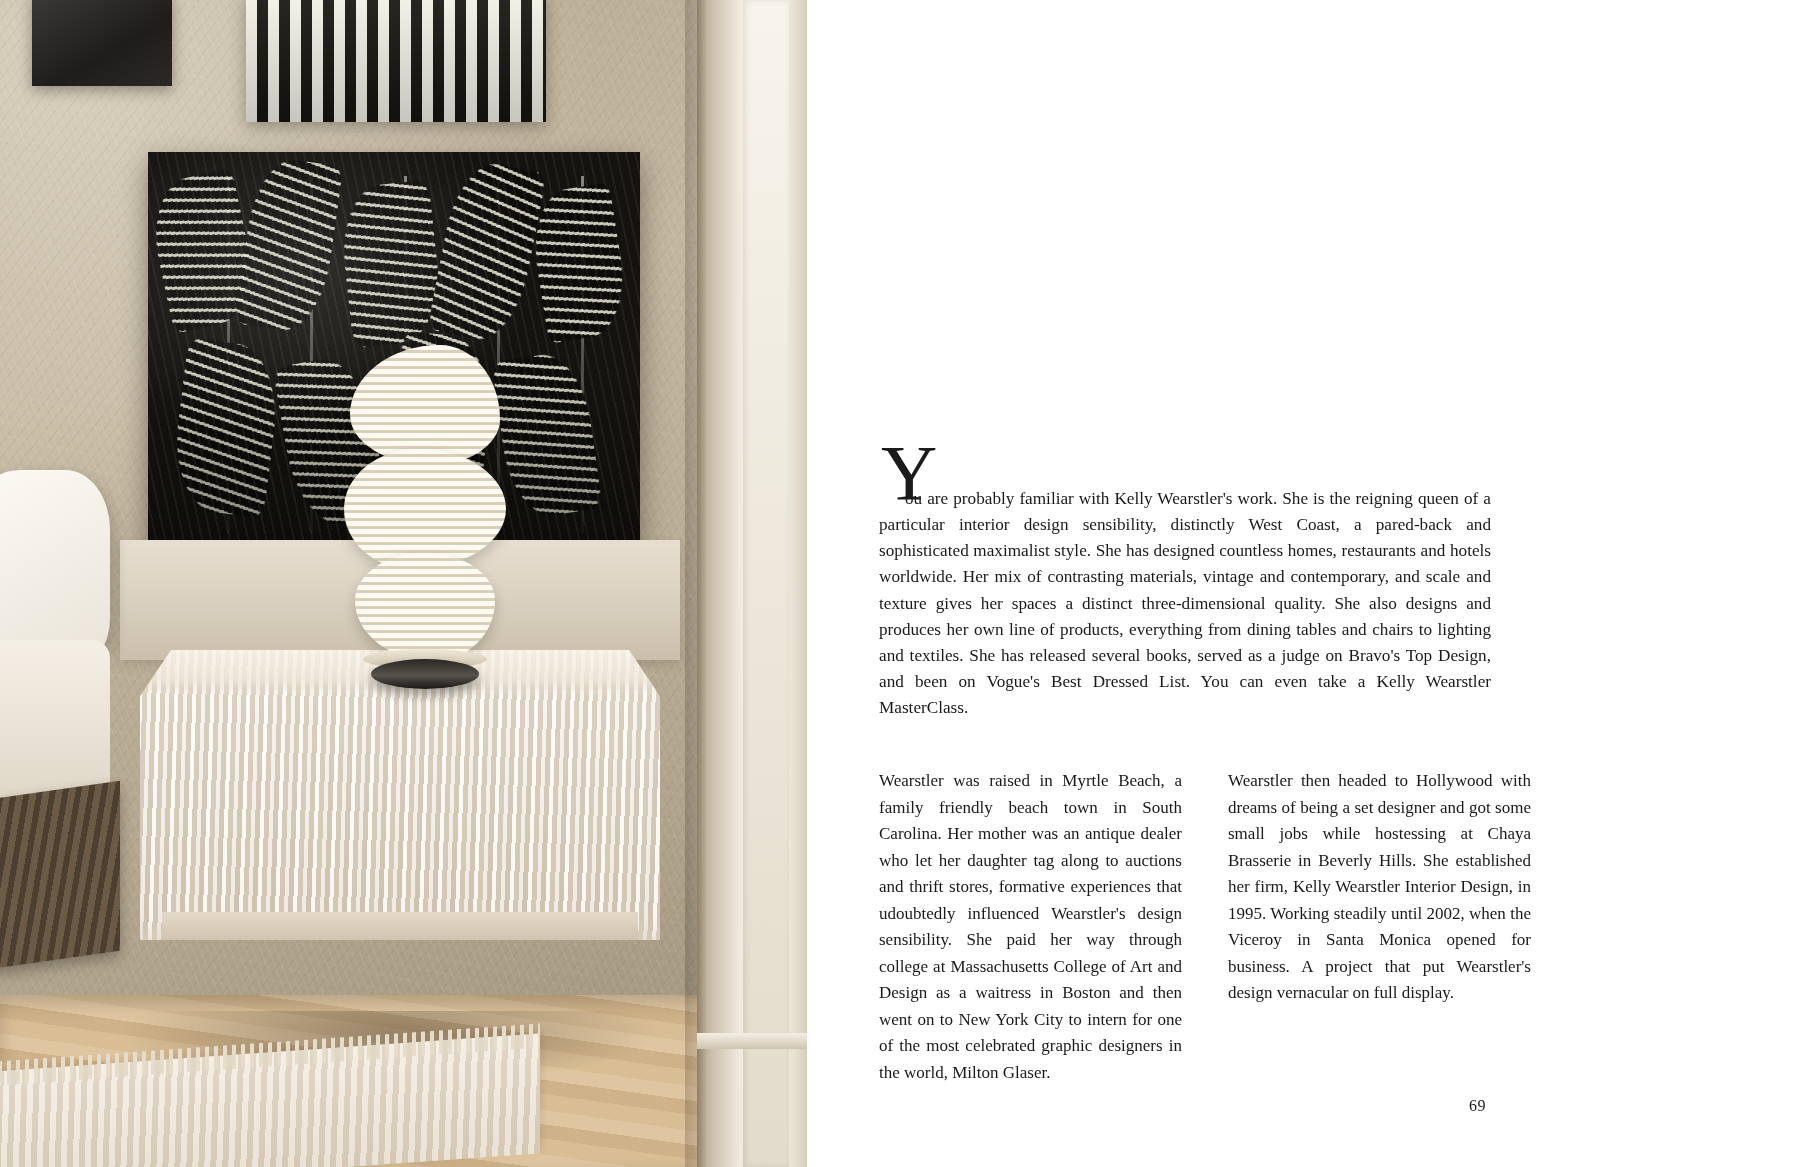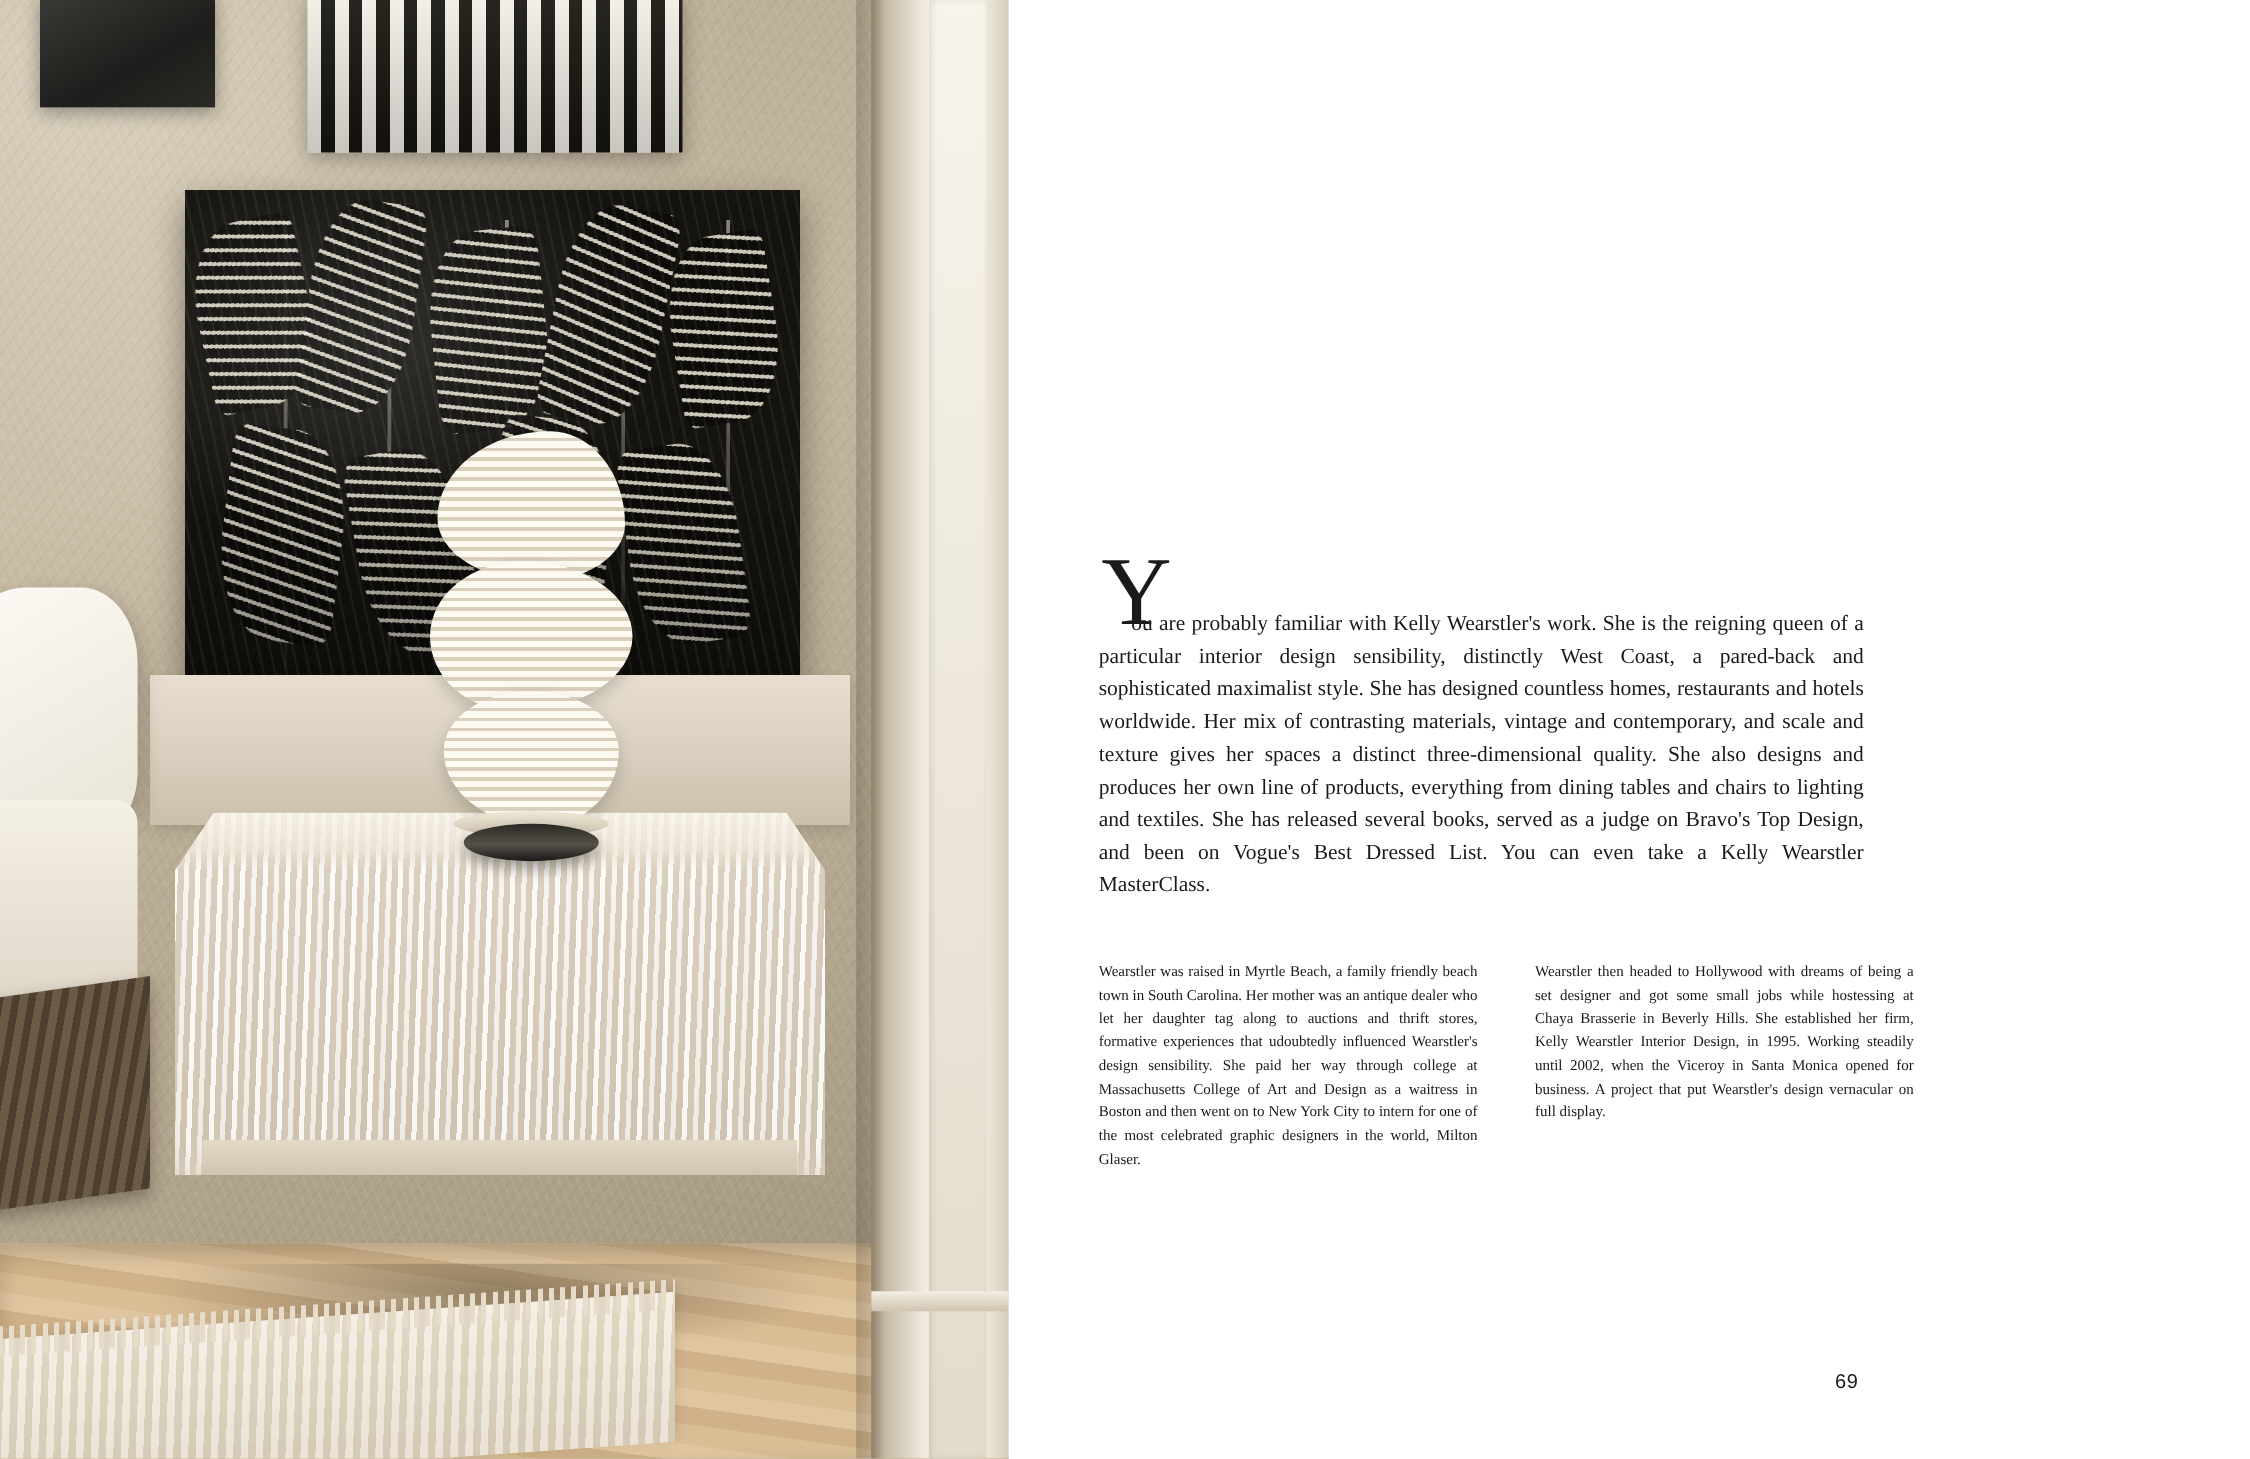--- a/index.html
+++ b/index.html
@@ -290,31 +290,31 @@
     left: 72px;
     top: 768px;
     width: 652px;
     display: flex;
     gap: 46px;
   }
   .two-col .col {
     width: 303px;
   }
   .two-col p {
-    font-size: 12px;
+    font-size: 17px;
     line-height: 1.56;
     margin: 0;
     text-align: justify;
   }
   .folio {
     position: absolute;
     left: 0; right: 0;
     bottom: 52px;
     text-align: center;
-    font-family: Liberation Sans, sans-serif;
+    font-family: Liberation Serif, serif;
     font-size: 16px;
     color: #1b1b1b;
     letter-spacing: 0.5px;
   }
   .folio span { display: inline-block; transform: translateX(174px); }
 </style>
 </head>
 <body>
 
 <div class="spread">

